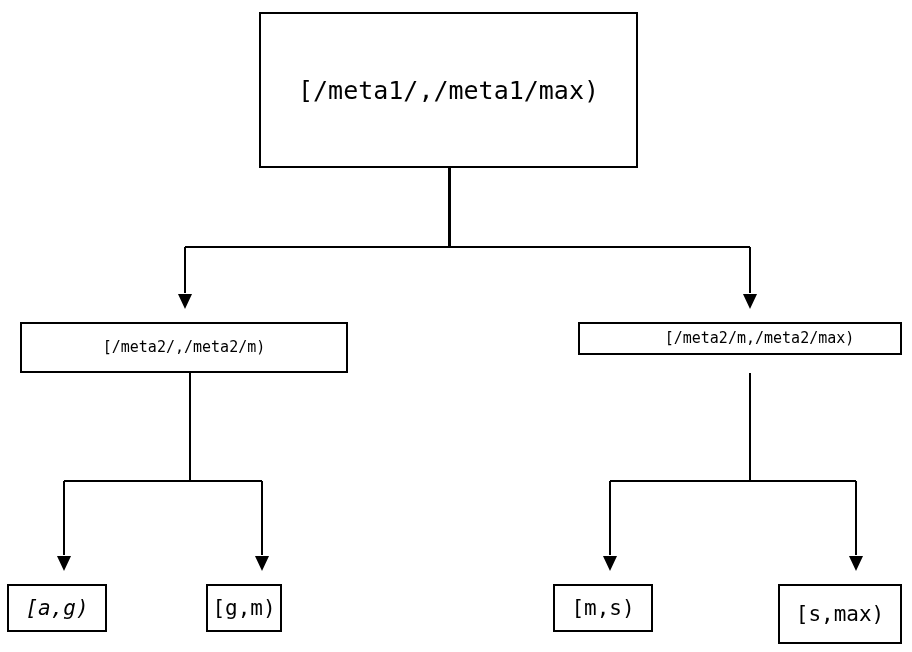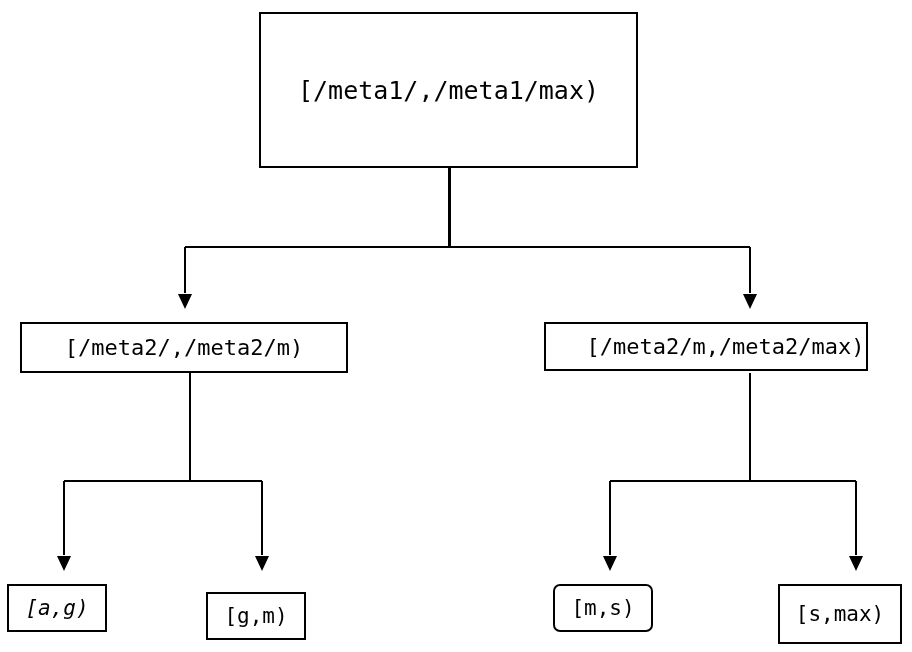--- a/index.html
+++ b/index.html
@@ -55,50 +55,48 @@
   #node-root .node-label { font-size: 25px; }
 
   
   #node-left {
     left: 20px;
     top: 322px;
     width: 328px;
     height: 51px;
   }
   #node-right {
-    left: 544px;
+    left: 578px;
     top: 322px;
     width: 324px;
-    height: 49px;
+    height: 33px;
     padding-left: 39px;
   }
   #node-left .node-label,
-  #node-right .node-label { font-size: 22px; }
+  #node-right .node-label { font-size: 15px; }
 
   
   #node-leaf-ag {
     left: 7px;
     top: 584px;
     width: 100px;
     height: 48px;
     font-style: italic;
   }
   #node-leaf-gm {
     left: 206px;
     top: 584px;
-    width: 100px;
+    width: 76px;
     height: 48px;
-    margin-top: 8px;
   }
   #node-leaf-ms {
     left: 553px;
     top: 584px;
     width: 100px;
     height: 48px;
-    border-radius: 7px;
   }
   #node-leaf-smax {
     left: 778px;
     top: 584px;
     width: 124px;
     height: 60px;
   }
   #node-leaf-ag .node-label,
   #node-leaf-gm .node-label,
   #node-leaf-ms .node-label,

